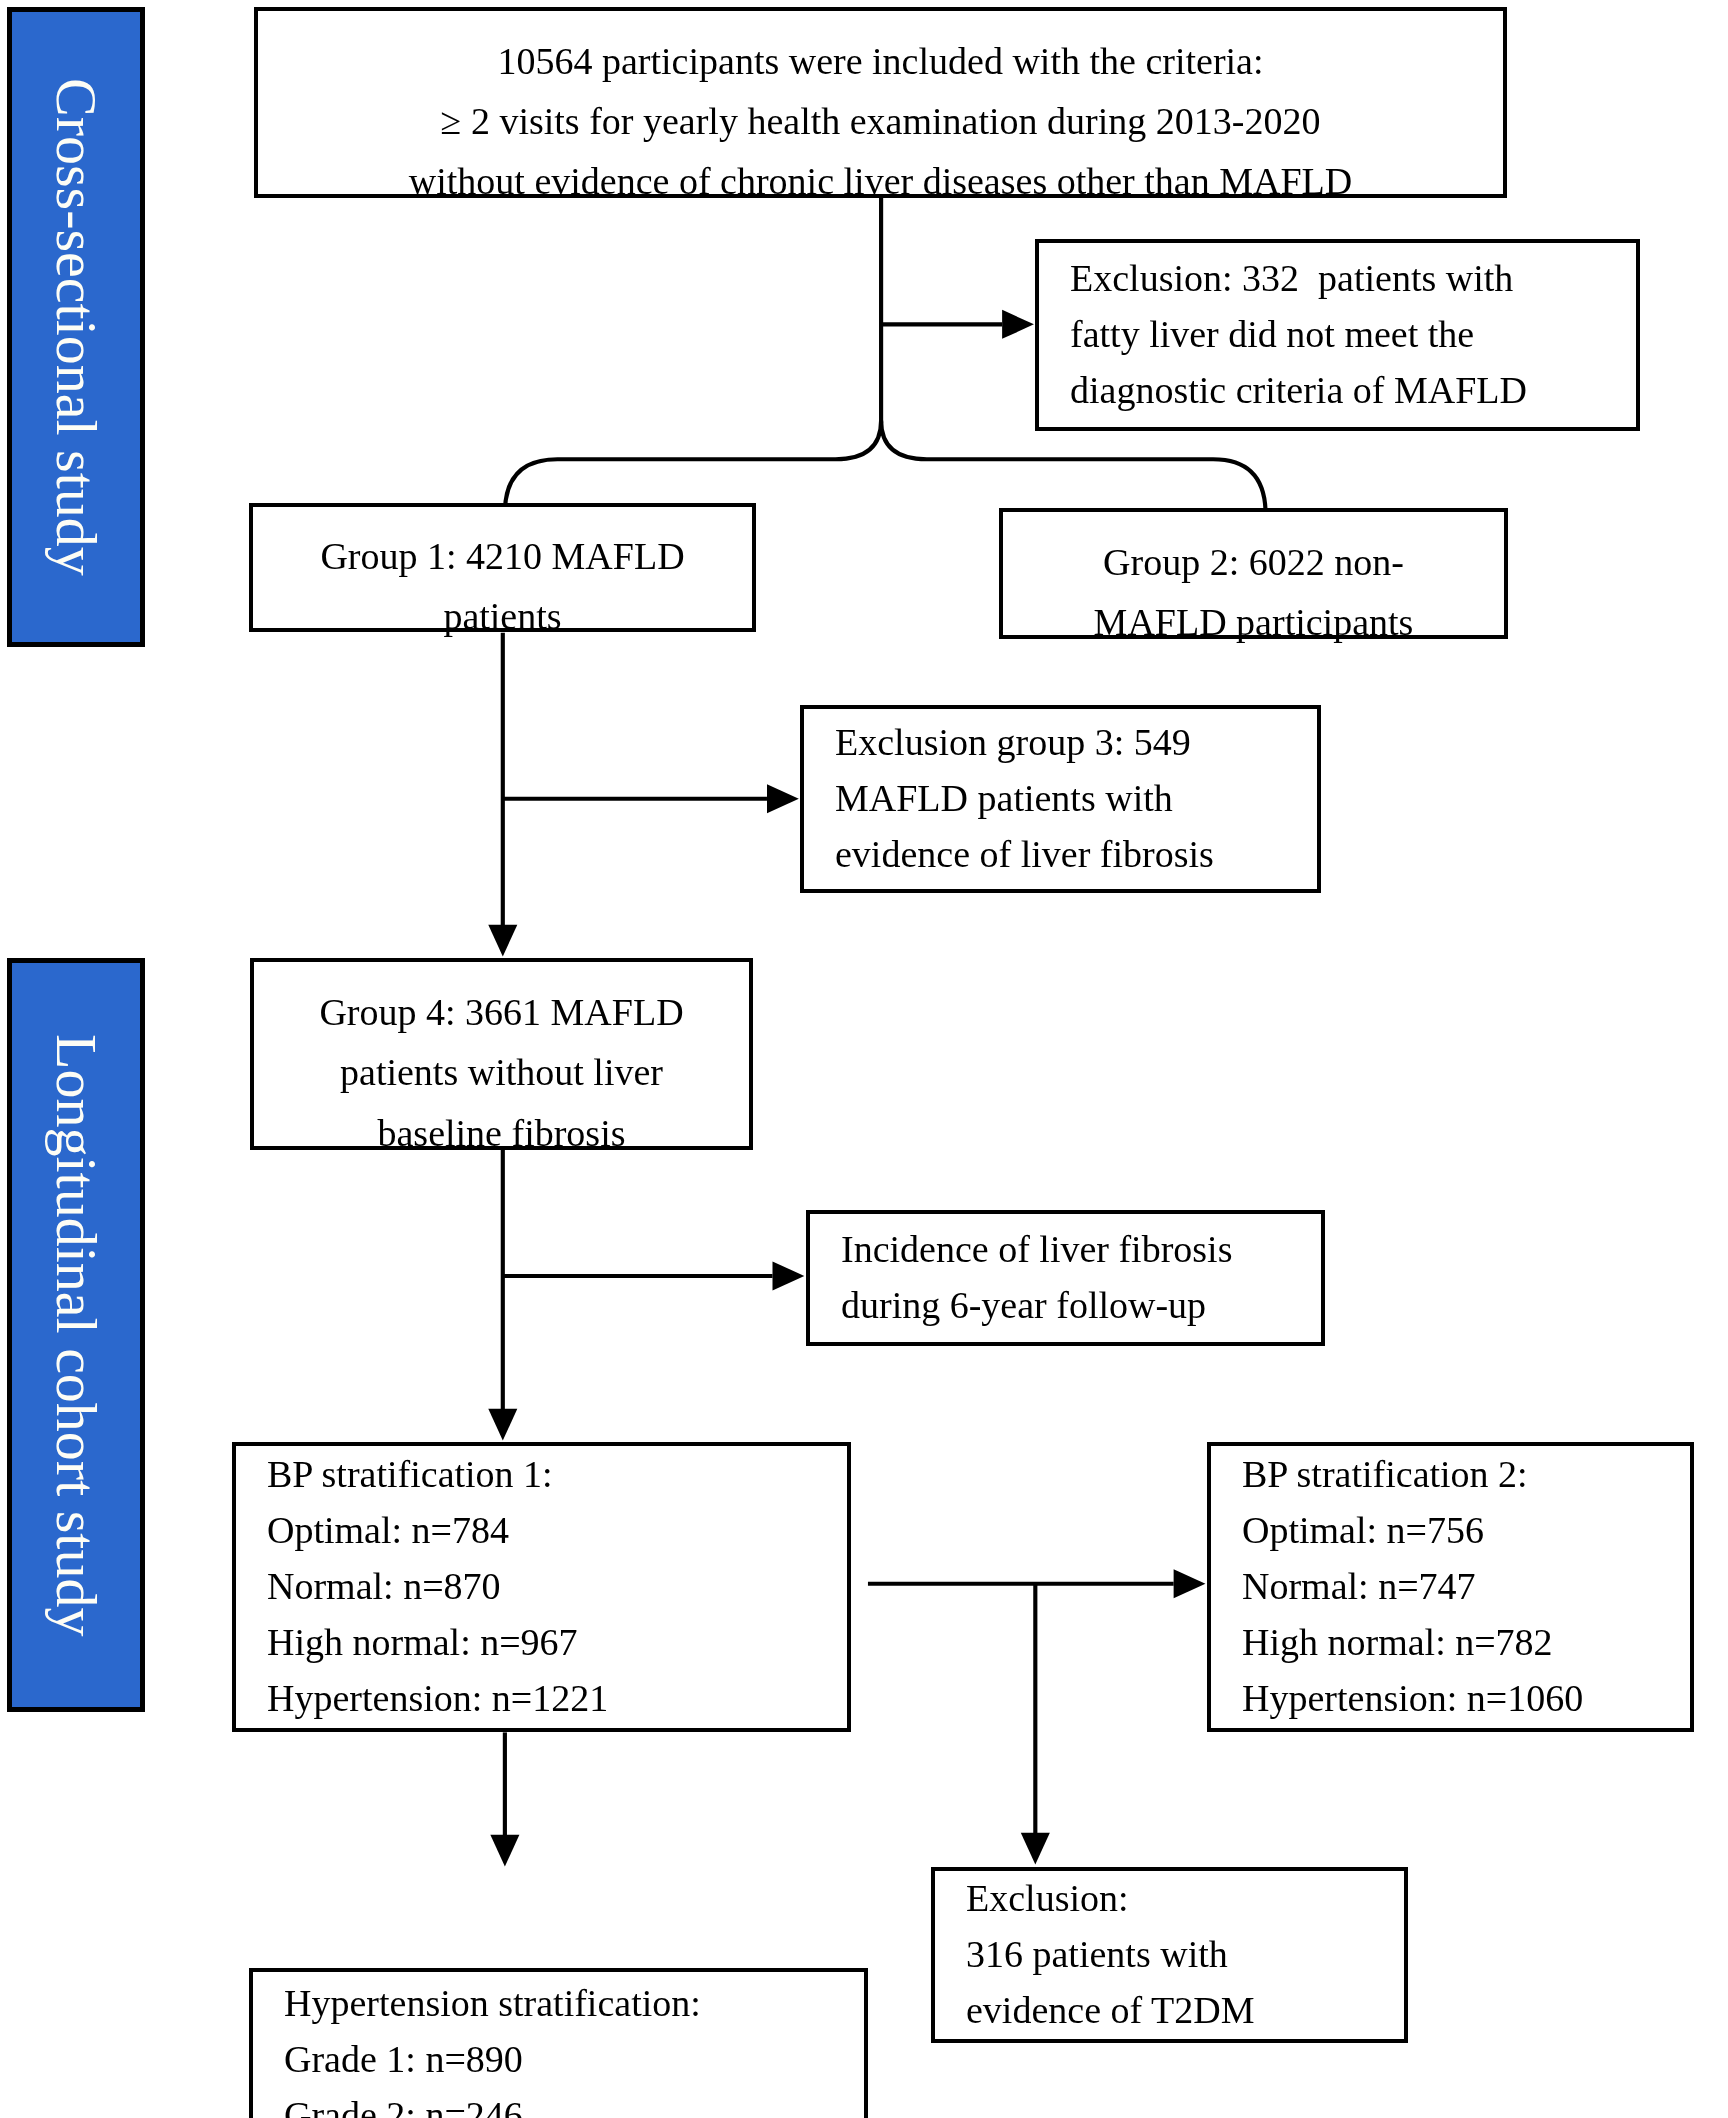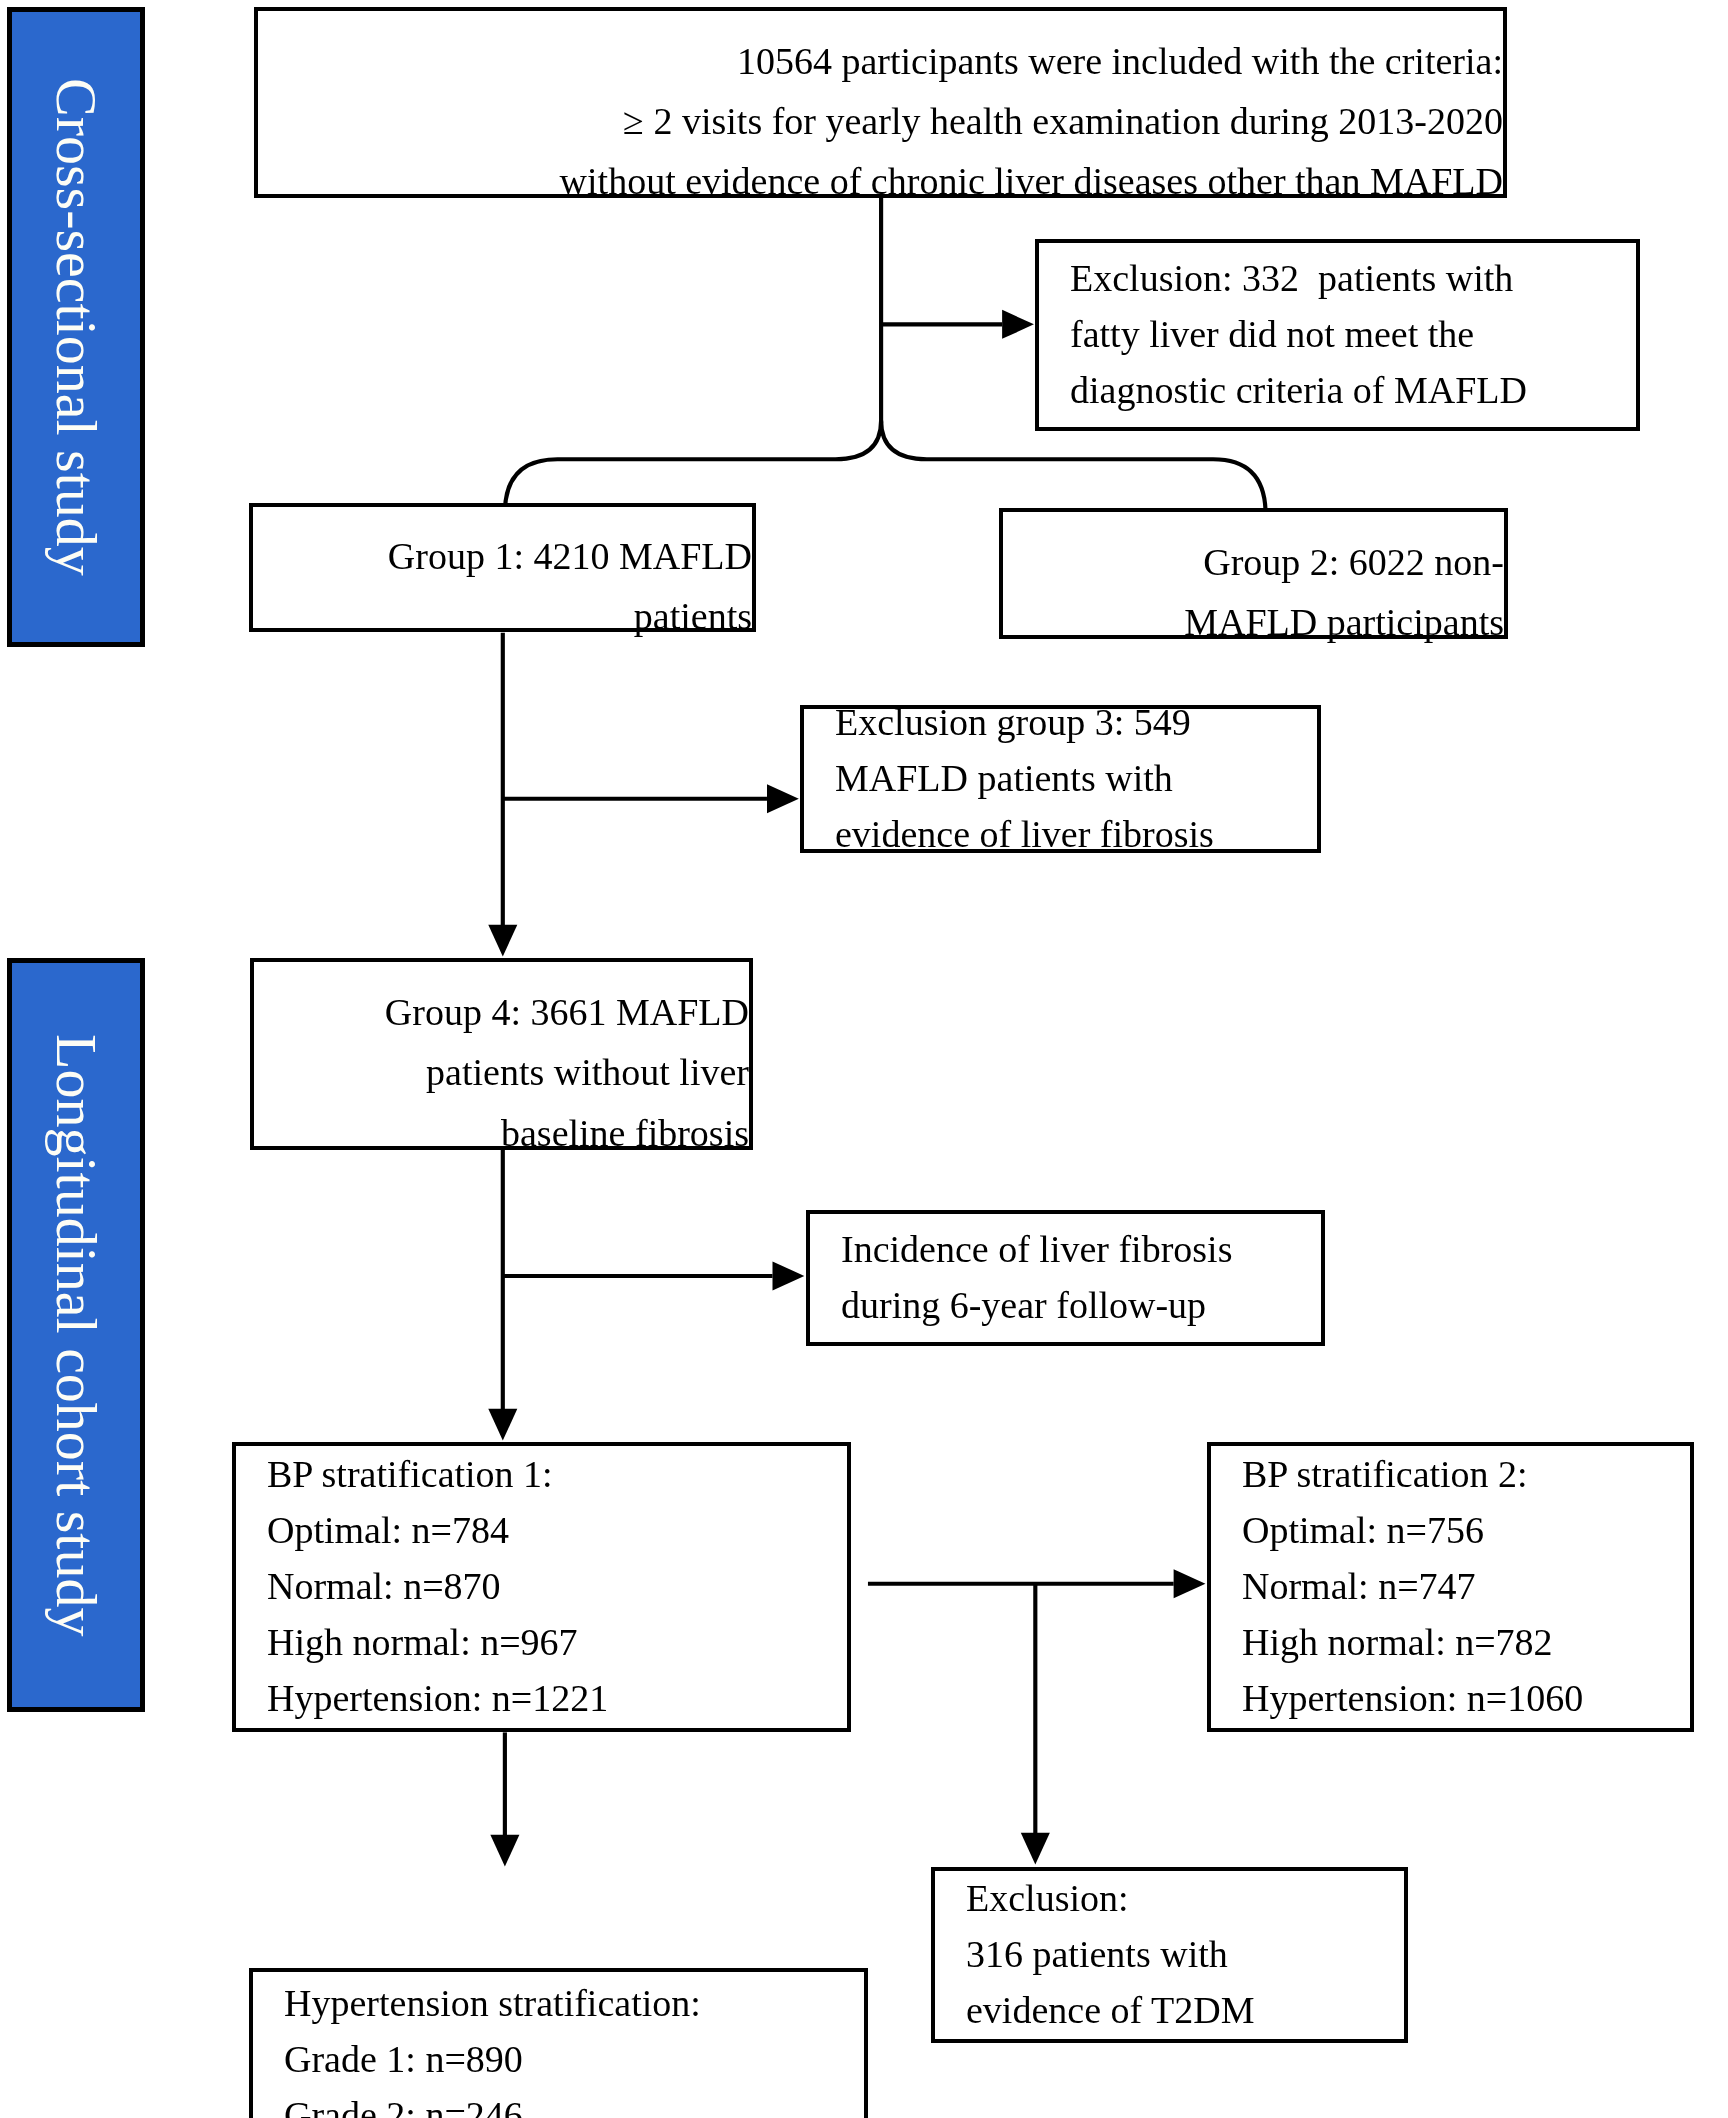--- a/index.html
+++ b/index.html
@@ -34,21 +34,21 @@
     z-index: 1;
   }
   .box .txt {
     white-space: pre-wrap;
     font-size: 38px;
     line-height: 1.47;
     display: block;
     width: 100%;
   }
   .box.center { justify-content: center; }
-  .box.center .txt { text-align: right; line-height: 1.58; margin-top: 37px; }
+  .box.center .txt { text-align: center; line-height: 1.58; margin-top: 37px; }
   .box.left .txt { text-align: left; padding-left: 31px; padding-right: 1px; }
   .sidebar {
     position: absolute;
     box-sizing: border-box;
     background: var(--sidebar-fill);
     border: 5.5px solid var(--box-border);
     display: flex;
     align-items: center;
     justify-content: center;
     writing-mode: vertical-rl;
@@ -57,21 +57,21 @@
     color: var(--sidebar-text);
     z-index: 1;
   }
   
   #sidebar-cross    { left: 7px;   top: 7px;   width: 138px;  height: 640px; }
   #sidebar-long     { left: 7px;   top: 958px; width: 138px;  height: 754px; }
   #box-inclusion    { left: 254px;  top: 7px;   width: 1253px; height: 191px; }
   #box-excl-mafld   { left: 1035px; top: 239px;  width: 605px;  height: 192px; }
   #box-group1       { left: 249px;  top: 503px;  width: 507px;  height: 129px; }
   #box-group2       { left: 999px; top: 508px;  width: 509px;  height: 131px; }
-  #box-excl-group3  { left: 800px; top: 705px; width: 521px;  height: 148px; }
+  #box-excl-group3  { left: 800px; top: 705px; width: 521px;  height: 188px; }
   #box-group4       { left: 250px;  top: 958px; width: 503px;  height: 192px; }
   #box-incidence    { left: 806px; top: 1210px; width: 519px;  height: 136px; }
   #box-bp1          { left: 232px;  top: 1442px; width: 619px;  height: 290px; }
   #box-bp2          { left: 1207px; top: 1442px; width: 487px;  height: 290px; }
   #box-hyp-strat    { left: 249px;  top: 1968px; width: 619px;  height: 239px; }
   #box-excl-t2dm    { left: 931px; top: 1867px; width: 477px;  height: 176px; }
   .shaft { stroke: var(--connector); stroke-width: 6; fill: none; }
   .head  { fill: var(--connector); stroke: none; }
 </style>
 </head>

